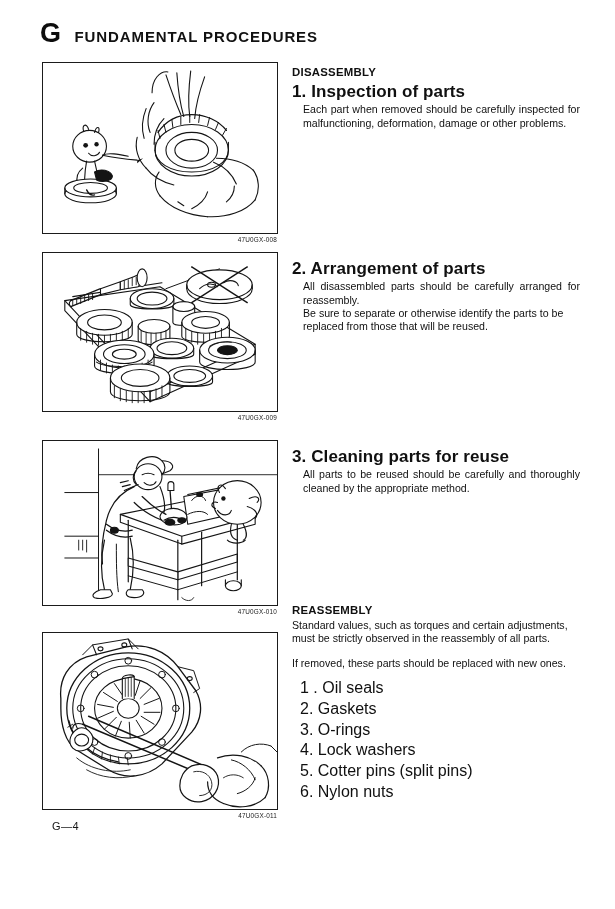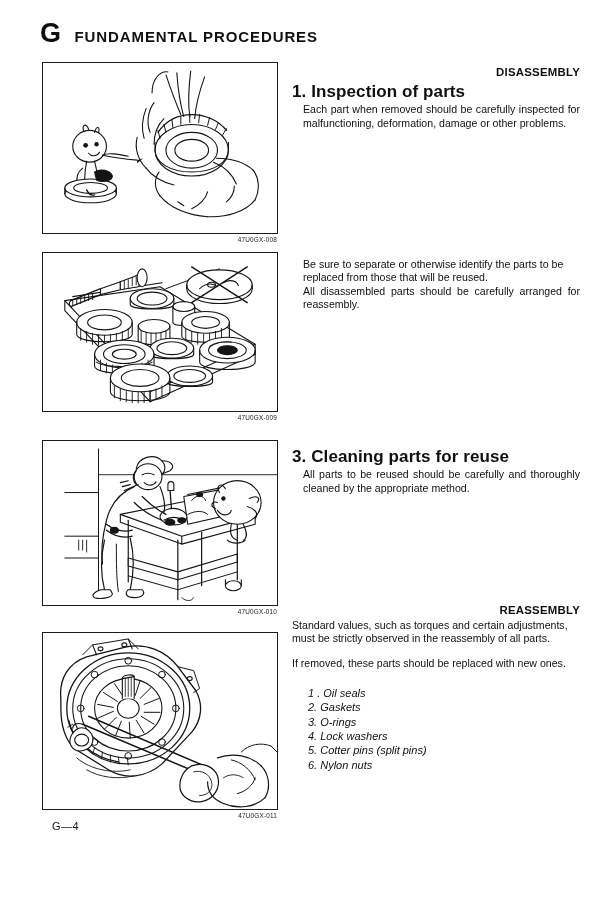--- a/index.html
+++ b/index.html
@@ -95,21 +95,20 @@
   #text-2 { top: 258px; }
   #text-3 { top: 446px; }
   #text-4 { top: 604px; }
 
   .sec-title {
     font-size: 11.4px;
     font-weight: bold;
     letter-spacing: 0.25px;
     margin: 0 0 1px 0;
     line-height: 1.22;
-    text-align: right;
   }
   .sec-subtitle {
     font-size: 17px;
     font-weight: bold;
     letter-spacing: 0.1px;
     margin: 0 0 1px 0;
     line-height: 1.25;
   }
   .sec-body {
     font-size: 10.6px;
@@ -123,25 +122,24 @@
     text-align: left;
   }
   .sec-body.nojust {
     text-align: left;
   }
   .spacer-line {
     height: 11px;
   }
   .numbered-list {
     list-style: none;
-    margin: 16px;
+    margin: 8px;
     padding: 0;
-    font-size: 11px;
+    font-size: 16px;
     line-height: 1.30;
-    font-style: italic;
   }
   .numbered-list li {
     margin: 0;
     padding: 0;
     white-space: nowrap;
   }
 
   
   .footer-page {
     position: absolute;
@@ -506,22 +504,23 @@
     <div class="figure-caption">47U0GX-011</div>
   </div>
 
   <div class="textblock" id="text-1">
     <p class="sec-title">DISASSEMBLY</p>
     <p class="sec-subtitle">1. Inspection of parts</p>
     <p class="sec-body">Each part when removed should be carefully inspected for malfunctioning, deformation, damage or other problems.</p>
   </div>
 
   <div class="textblock" id="text-2">
+    <p class="sec-subtitle">2. Arrangement of parts</p>
+    <p class="sec-body">All disassembled parts should be carefully arranged for reassembly.</p>
     <p class="sec-body nojust">Be sure to separate or otherwise identify the parts to be replaced from those that will be reused.</p>
-    <p class="sec-body">All disassembled parts should be carefully arranged for reassembly.</p>
   </div>
 
   <div class="textblock" id="text-3">
     <p class="sec-subtitle">3. Cleaning parts for reuse</p>
     <p class="sec-body">All parts to be reused should be carefully and thoroughly cleaned by the appropriate method.</p>
   </div>
 
   <div class="textblock" id="text-4">
     <p class="sec-title">REASSEMBLY</p>
     <p class="sec-body flush">Standard values, such as torques and certain adjustments, must be strictly observed in the reassembly of all parts.</p>

